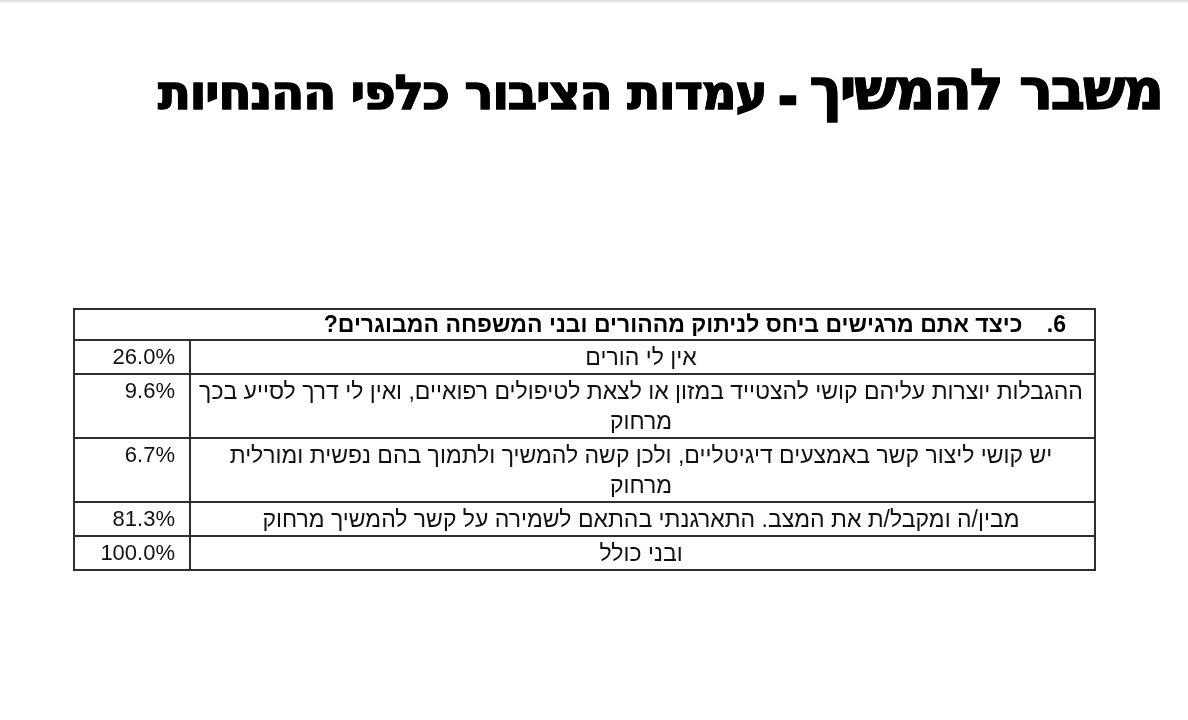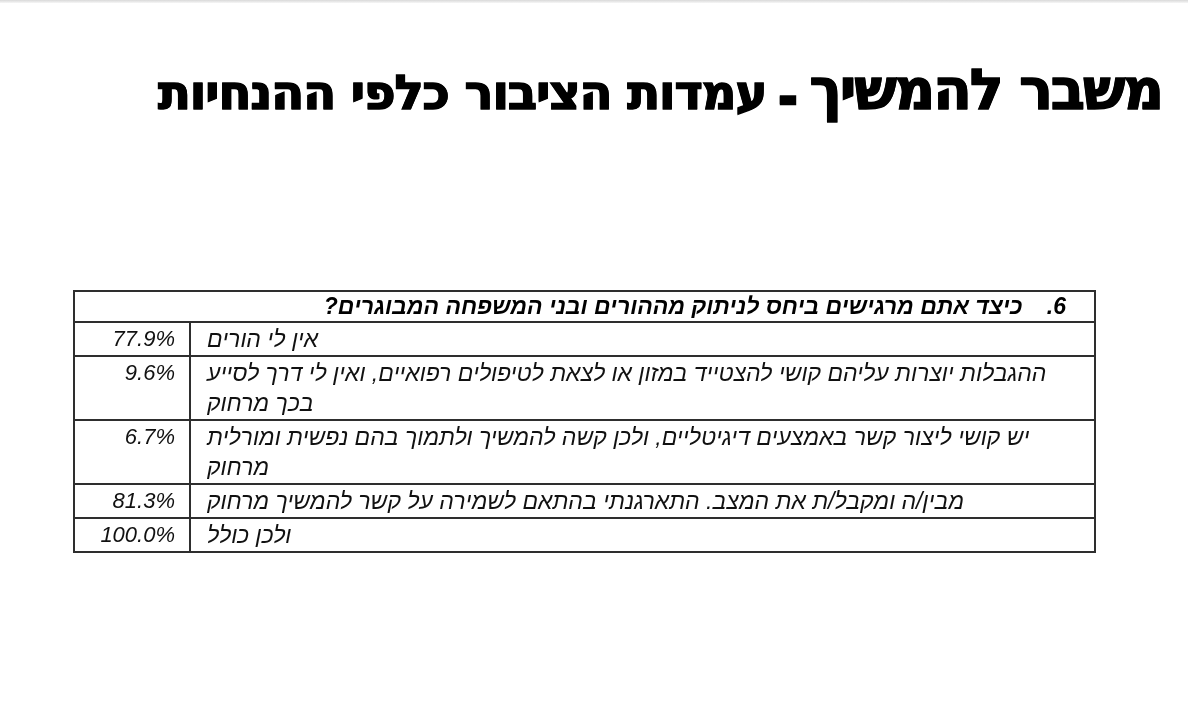--- a/index.html
+++ b/index.html
@@ -51,51 +51,50 @@
     transform: scaleY(1.6);
     display: inline-block;
   }
   .title-sub {
     font-size: 48px;
     letter-spacing: -1px;
   }
   
   .survey-table {
     position: absolute;
-    top: 290px;
+    top: 308px;
     left: 73px;
     width: 1021px;
     border-collapse: collapse;
     table-layout: fixed;
     direction: rtl;
-    font-style: italic;
   }
   .survey-table th,
   .survey-table td {
     border: 2px solid #2e2e2e;
     vertical-align: top;
     overflow: hidden;
   }
   .survey-table th {
     font-size: 23px;
     font-weight: bold;
     text-align: right;
     padding: 1px 28px 1px 6px;
     line-height: 27px;
     white-space: nowrap;
   }
   .q-num {
     display: inline-block;
     margin-left: 18px;
   }
   td.answer-cell {
-    text-align: left;
+    text-align: center;
     font-size: 23px;
     line-height: 30px;
-    padding: 1px 9px 1px 16px;
+    padding: 1px 9px 1px 6px;
     color: #111111;
     margin-left: 24px;
   }
   td.percent-cell {
     direction: ltr;
     text-align: right;
     font-size: 22px;
     line-height: 29px;
     padding: 1px 14px 1px 4px;
     color: #111111;
@@ -126,32 +125,32 @@
     <tr class="row-h30">
       <th colspan="2">
         <span class="q-num">6.</span>
         <span class="q-text">כיצד אתם מרגישים ביחס לניתוק מההורים ובני המשפחה המבוגרים?</span>
       </th>
     </tr>
   </thead>
   <tbody>
     <tr class="row-h30">
       <td class="answer-cell">אין לי הורים</td>
-      <td class="percent-cell">77.9%</td>
+      <td class="percent-cell">26.0%</td>
     </tr>
     <tr class="row-h63">
       <td class="answer-cell">ההגבלות יוצרות עליהם קושי להצטייד במזון או לצאת לטיפולים רפואיים, ואין לי דרך לסייע בכך מרחוק</td>
       <td class="percent-cell">9.6%</td>
     </tr>
     <tr class="row-h61">
       <td class="answer-cell">יש קושי ליצור קשר באמצעים דיגיטליים, ולכן קשה להמשיך ולתמוך בהם נפשית ומורלית מרחוק</td>
       <td class="percent-cell">6.7%</td>
     </tr>
     <tr class="row-h30">
       <td class="answer-cell">מבין/ה ומקבל/ת את המצב. התארגנתי בהתאם לשמירה על קשר להמשיך מרחוק</td>
       <td class="percent-cell">81.3%</td>
     </tr>
     <tr class="row-h33">
-      <td class="answer-cell">ולכן כולל</td>
+      <td class="answer-cell">ובני כולל</td>
       <td class="percent-cell">100.0%</td>
     </tr>
   </tbody>
 </table>
 
 </body></html>

